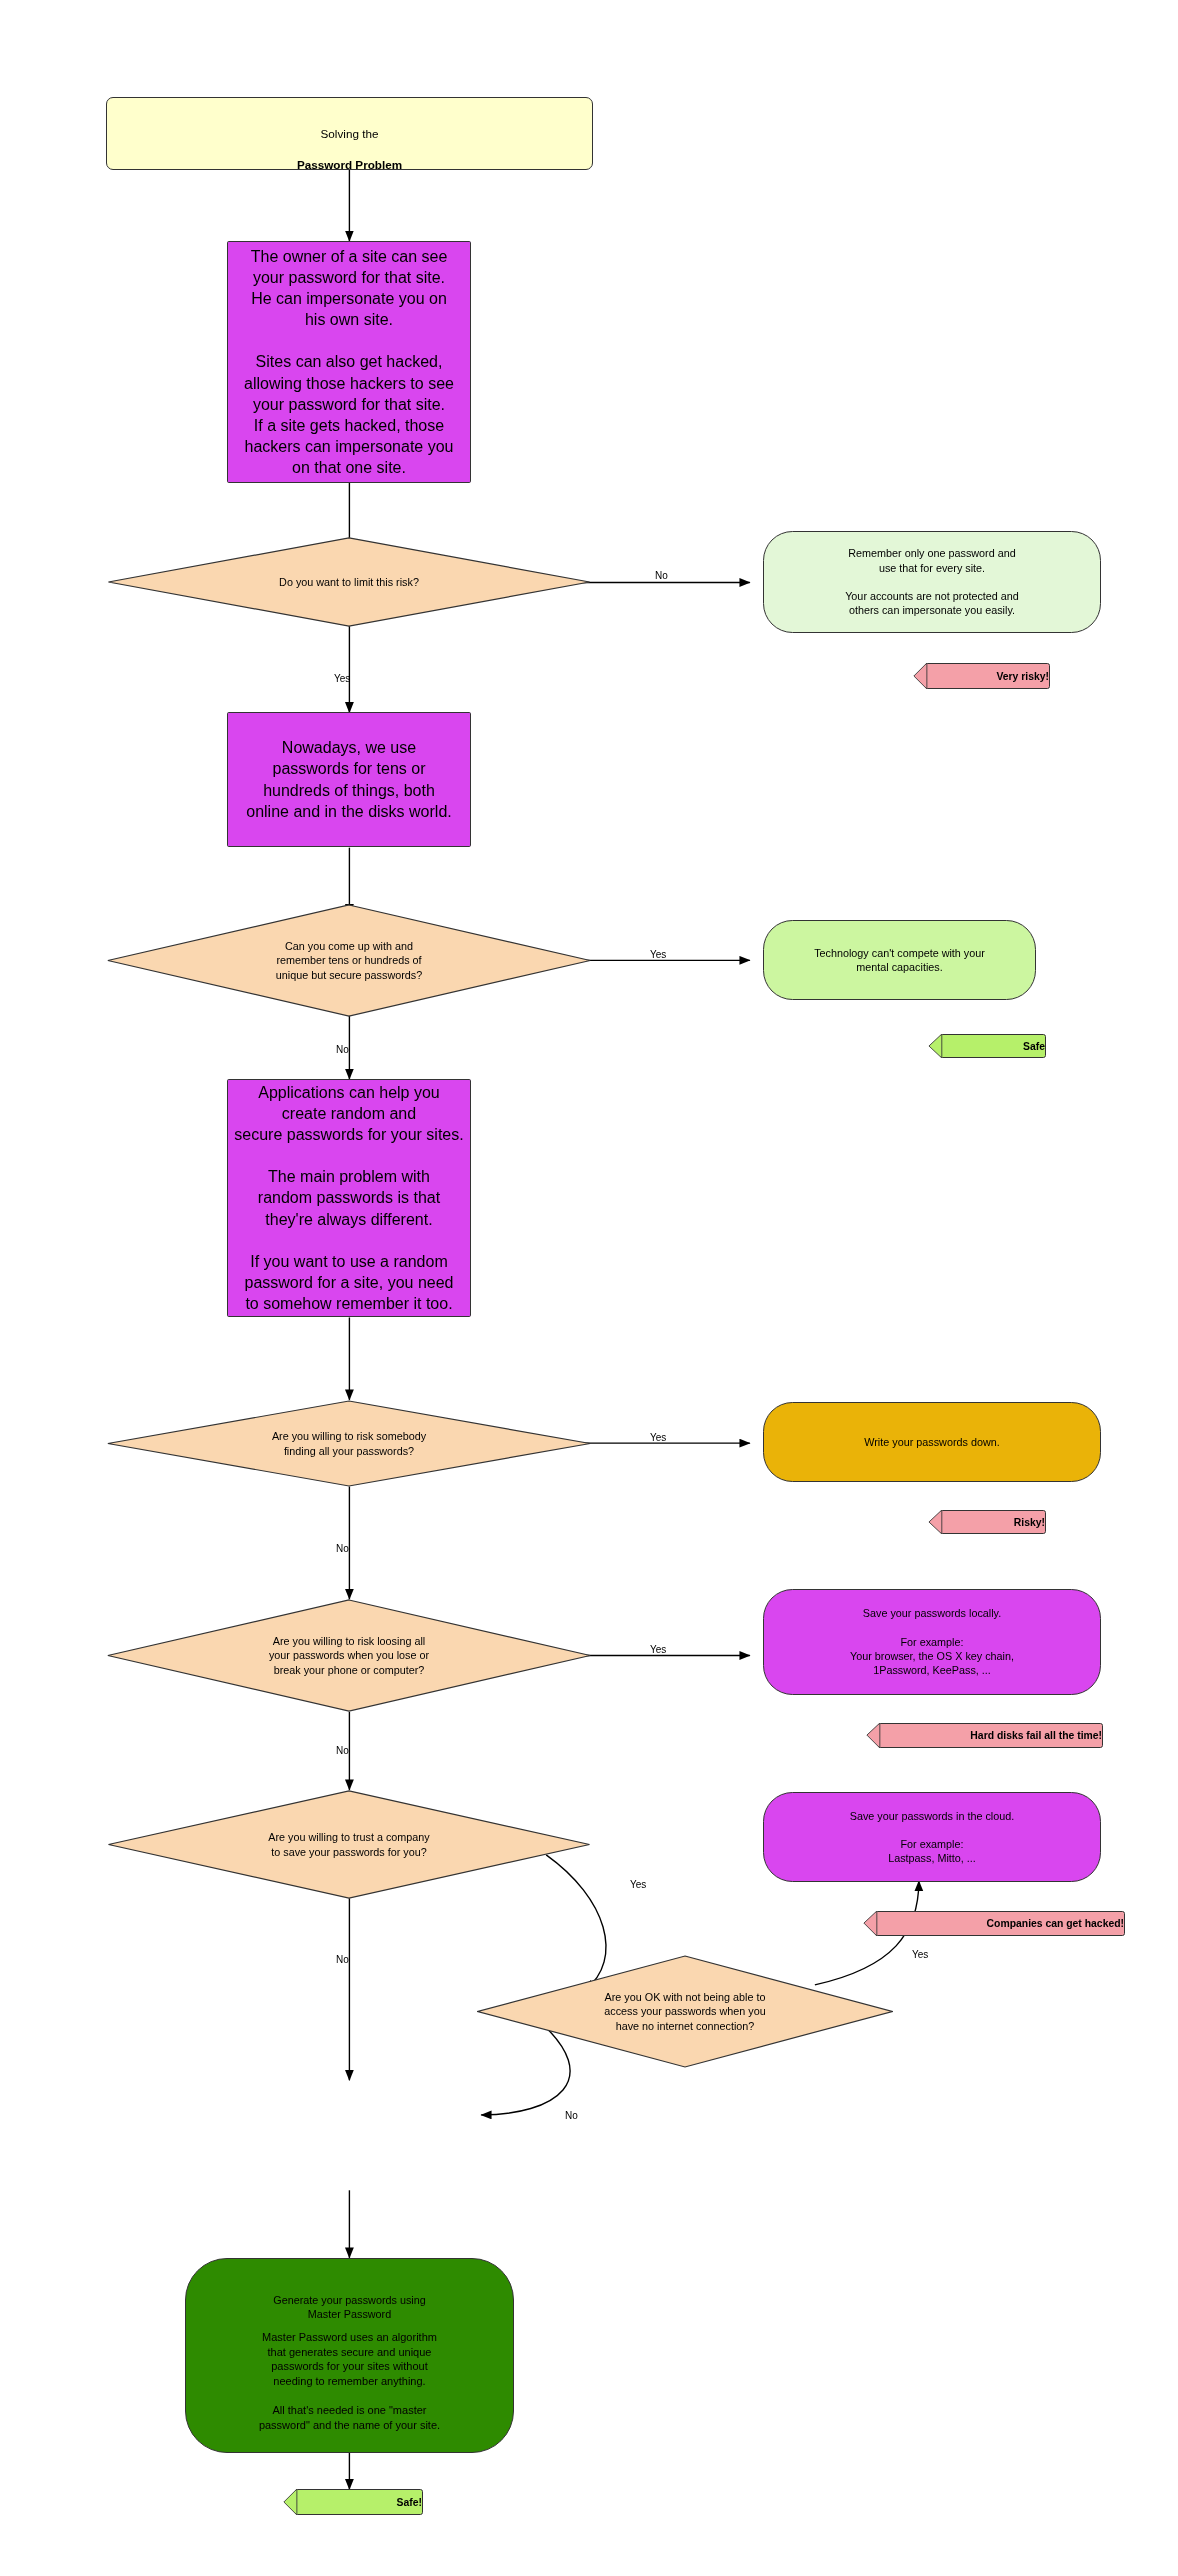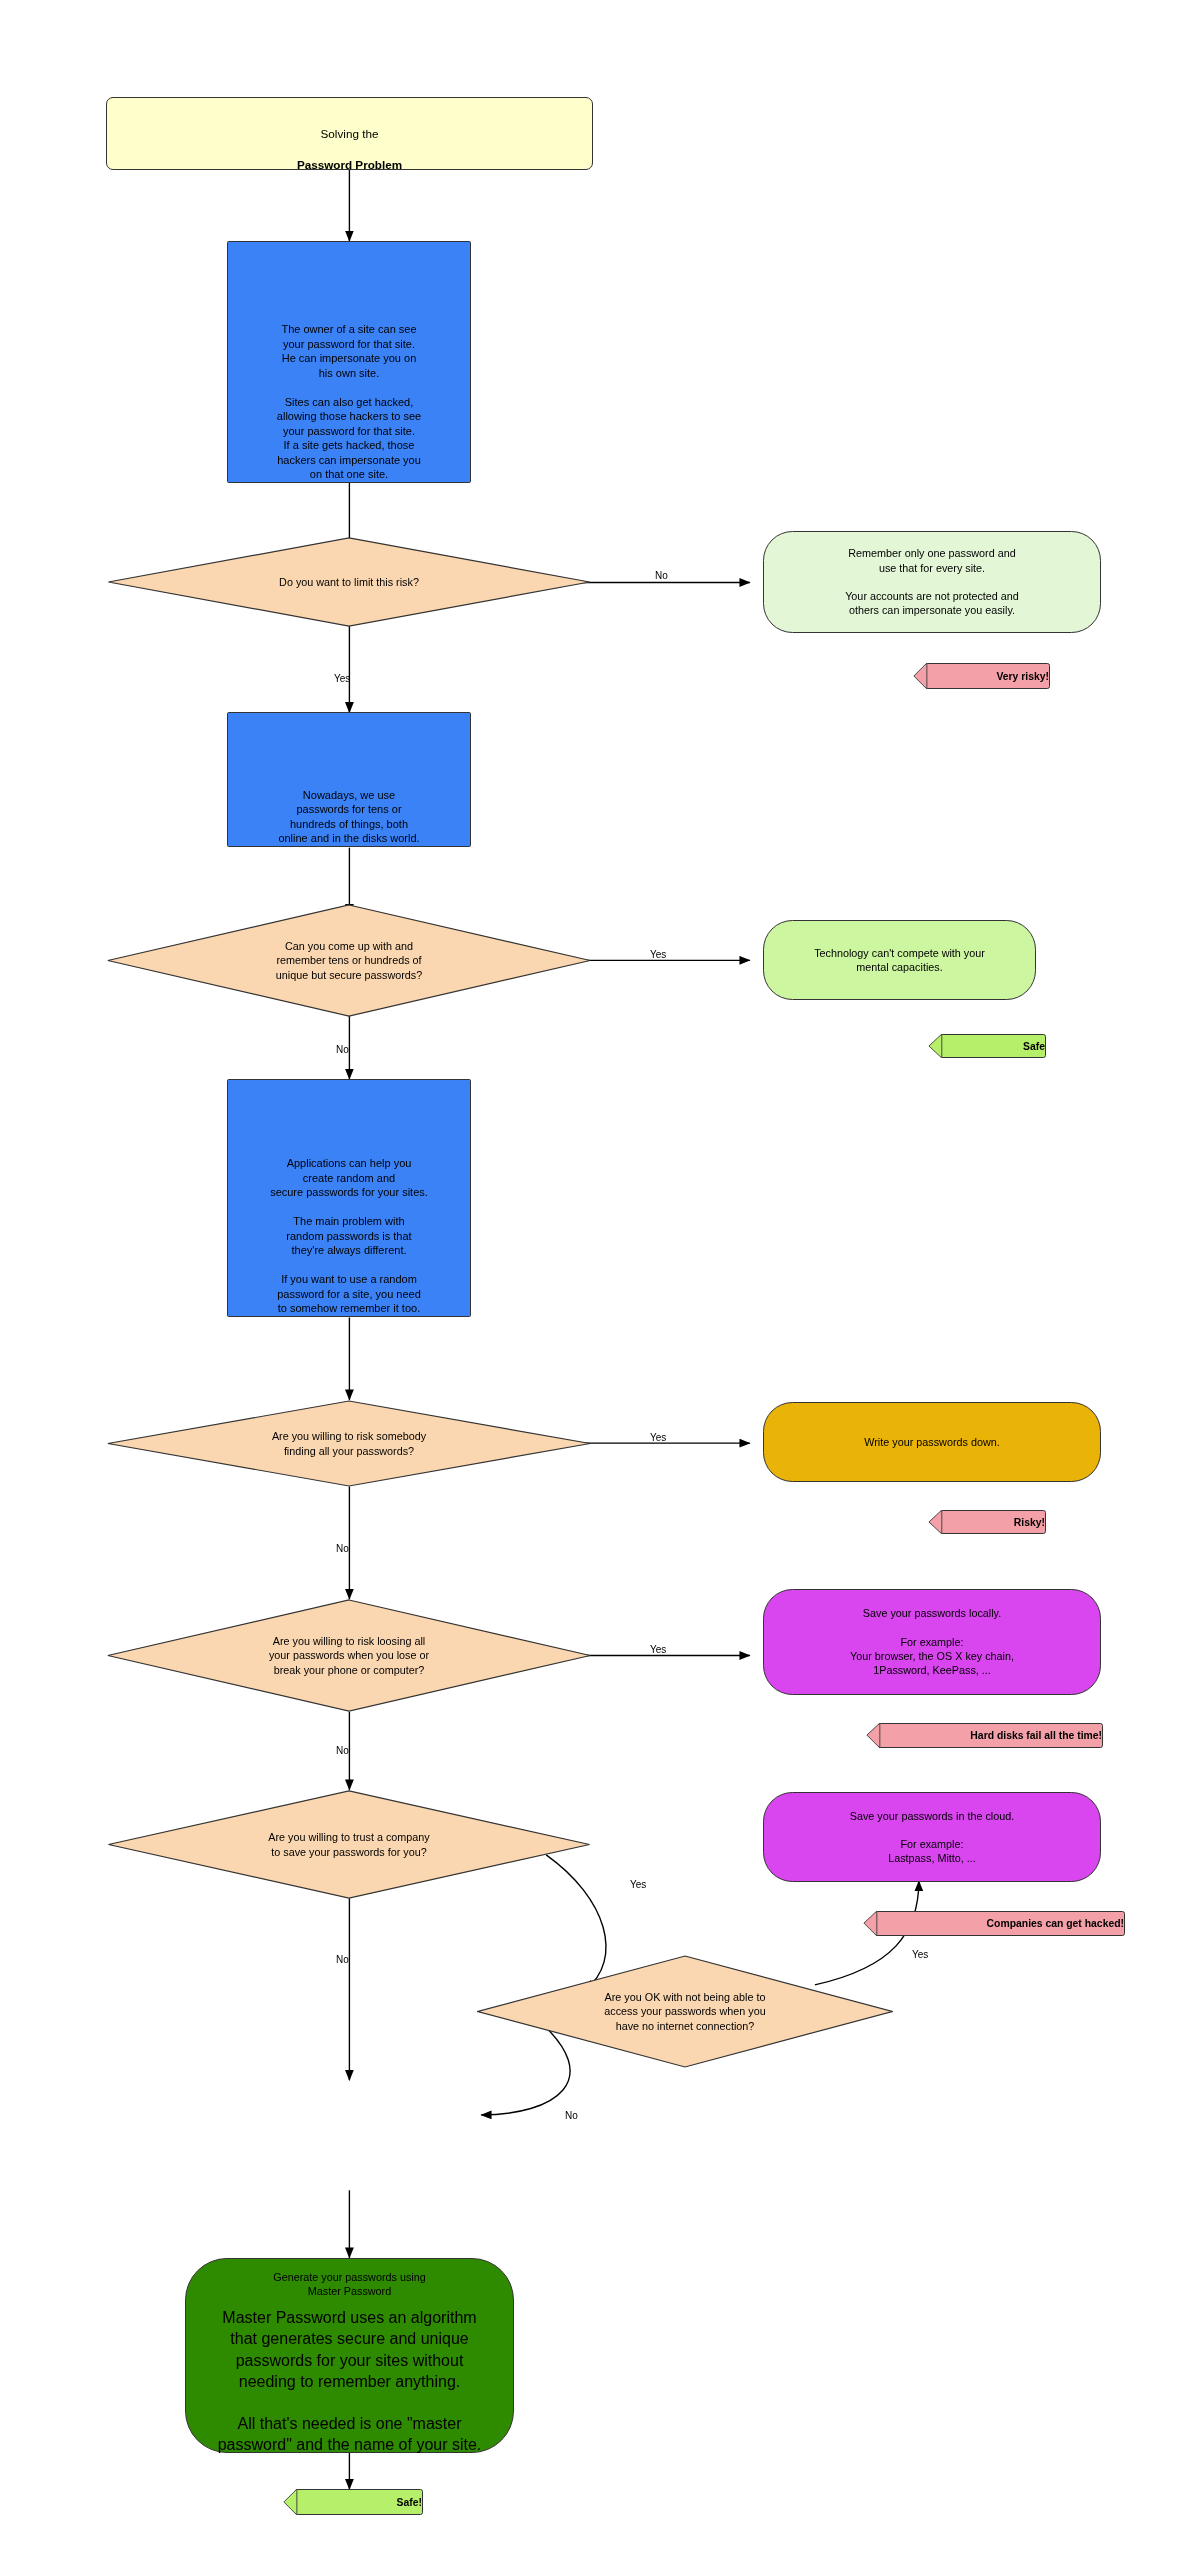--- a/index.html
+++ b/index.html
@@ -25,25 +25,24 @@
   .node .txt { width:100%; padding:0 5.2px; white-space:pre-line; }
 
   
   .box-yellow {
     background:#ffffcc;
     border:0.9px solid #333333;
     border-radius:7px;
     font-size:11.7px;
   }
   .box-yellow-sq {
-    background:#3b82f6;
+    background:#d946ef;
     border:0.9px solid #333333;
     border-radius:1.7px;
-    font-size:11px;
-    align-items:flex-end;
+    font-size:16px;
   }
   .diamond-wrap { position:absolute; }
   .diamond-label {
     position:absolute; left:0; top:0; width:100%; height:100%;
     display:flex; align-items:center; justify-content:center;
     text-align:center; font-size:10.8px; color:#000; white-space:pre-line;
     line-height:1.3;
   }
 
   
@@ -284,21 +283,21 @@
 access your passwords when you
 have no internet connection?</div>
   </div>
 
 
   <div class="node bubble bubble-dark" style="left:185px; top:2258px; width:329px; height:195px; flex-direction:column; border-radius:42px;">
     <div class="txt" style="font-weight:normal; margin-bottom:8.7px;">
       <span>Generate your passwords using
 Master Password</span>
     </div>
-    <div class="txt" style="font-size:16px;">Master Password uses an algorithm
+    <div class="txt" style="font-size:11px;">Master Password uses an algorithm
 that generates secure and unique
 passwords for your sites without
 needing to remember anything.
 
 All that's needed is one "master
 password" and the name of your site.</div>
   </div>
   <div class="tag tag-green" style="left:295px; top:2489px; width:128px; height:26px; border-radius:2.6px;">
     <span>Safe!</span>
   </div>

